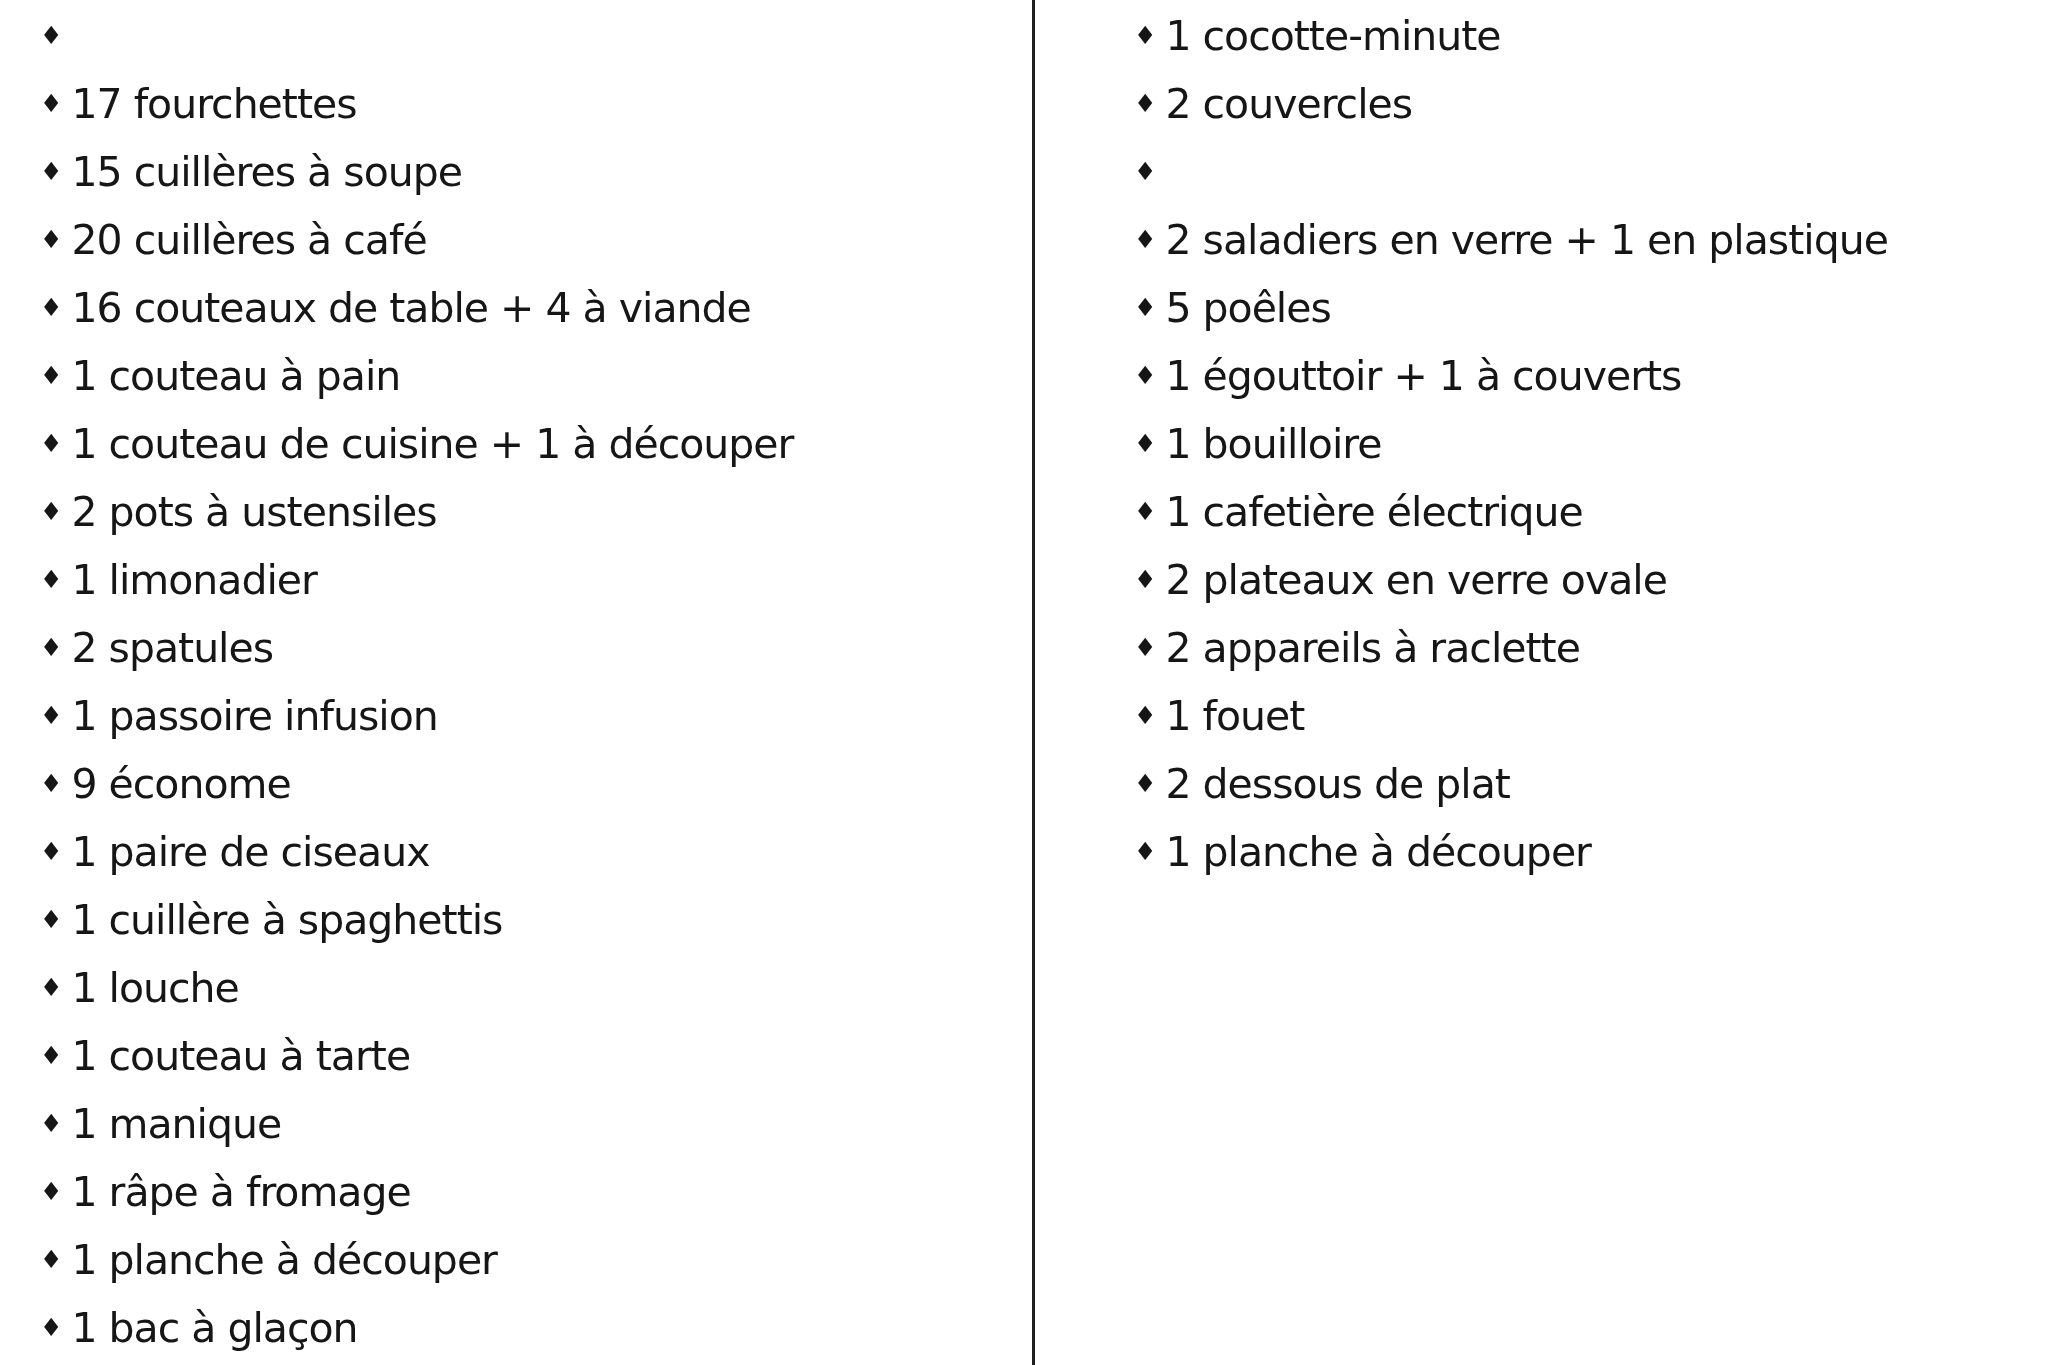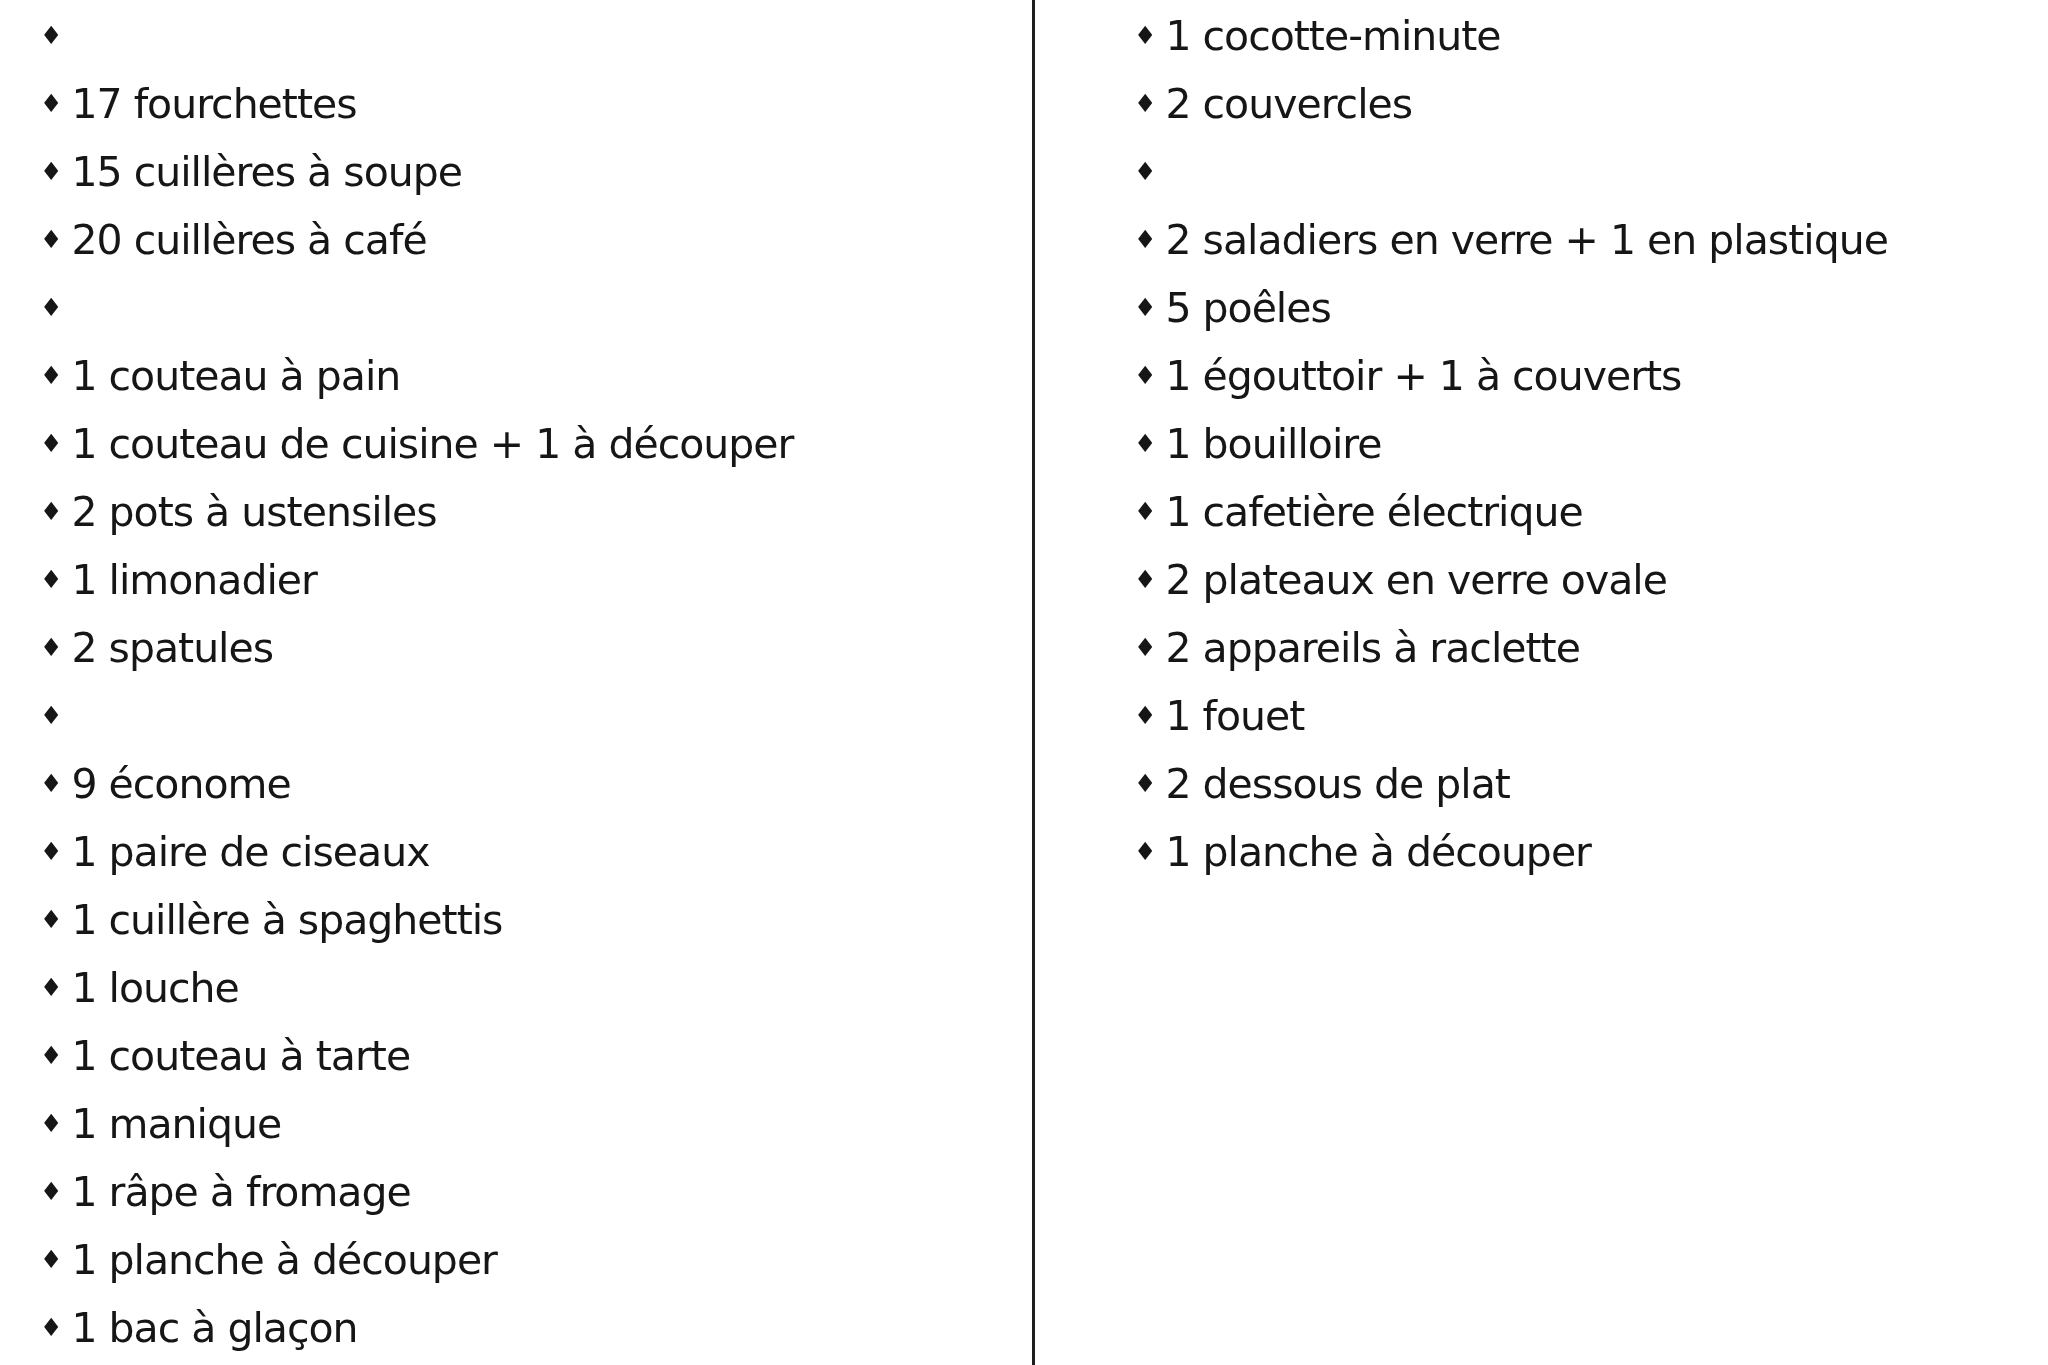--- a/index.html
+++ b/index.html
@@ -66,20 +66,21 @@
       <span class="item-text">15 cuillères à soupe</span>
     </div>
 
     <div class="row">
       <span class="bullet">♦</span>
       <span class="item-text">20 cuillères à café</span>
     </div>
 
     <div class="row">
       <span class="bullet">♦</span>
+      <span class="item-text">16 couteaux de table + 4 à viande</span>
     </div>
 
     <div class="row">
       <span class="bullet">♦</span>
       <span class="item-text">1 couteau à pain</span>
     </div>
 
     <div class="row">
       <span class="bullet">♦</span>
       <span class="item-text">1 couteau de cuisine + 1 à découper</span>
@@ -95,20 +96,21 @@
       <span class="item-text">1 limonadier</span>
     </div>
 
     <div class="row">
       <span class="bullet">♦</span>
       <span class="item-text">2 spatules</span>
     </div>
 
     <div class="row">
       <span class="bullet">♦</span>
+      <span class="item-text">1 passoire infusion</span>
     </div>
 
     <div class="row">
       <span class="bullet">♦</span>
       <span class="item-text">9 économe</span>
     </div>
 
     <div class="row">
       <span class="bullet">♦</span>
       <span class="item-text">1 paire de ciseaux</span>

